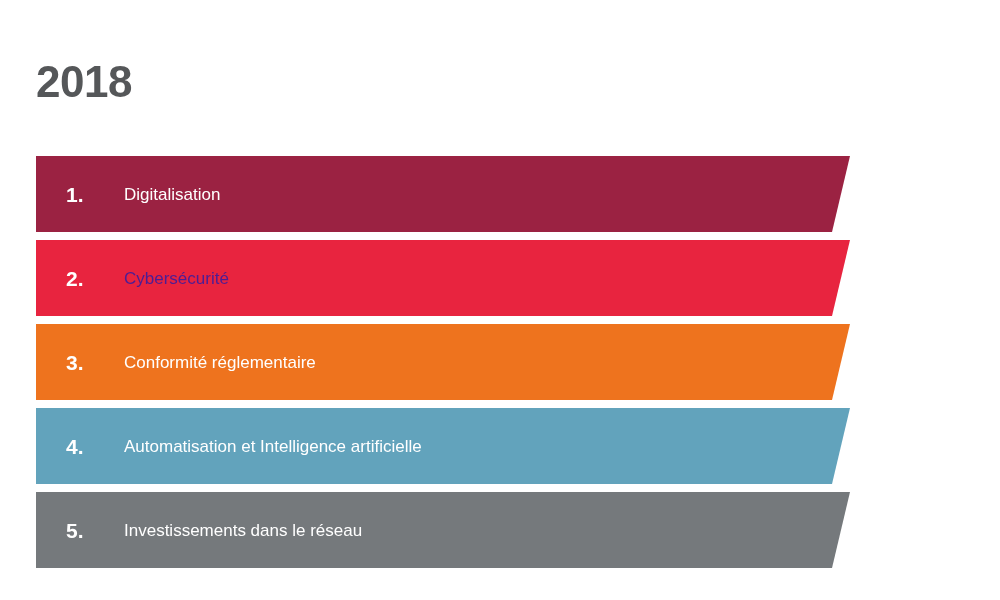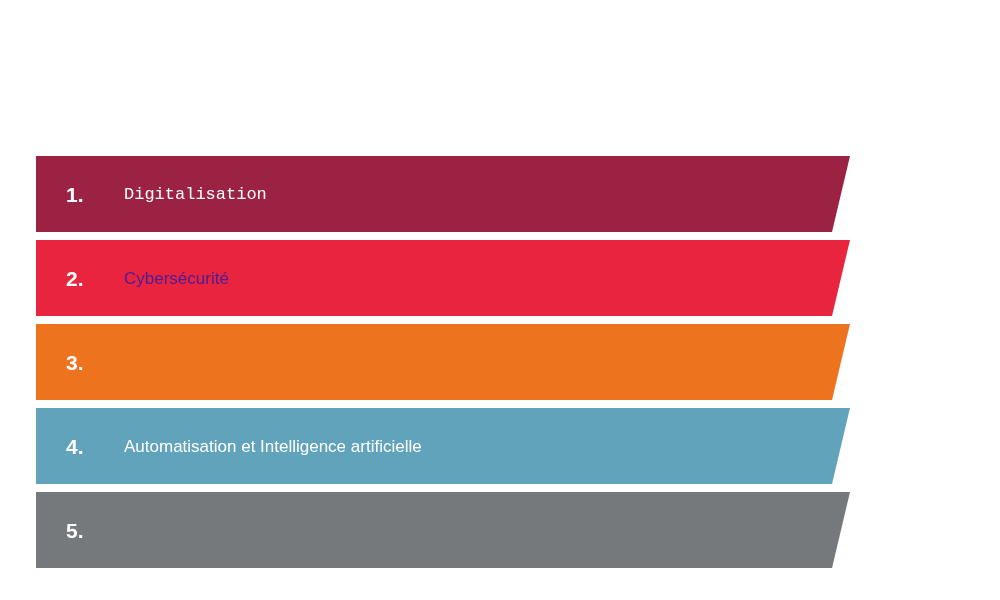--- a/index.html
+++ b/index.html
@@ -86,55 +86,58 @@
     color: #ffffff;
     white-space: nowrap;
     line-height: 1;
   }
 </style>
 </head>
 <body style="background: rgb(255, 255, 255);">
 
 <div class="slide">
 
+  <div class="title" style="color: rgb(85, 87, 89);">2018</div>
 
   <div class="ranking">
 
     <div class="rank-row">
       <div class="rank-shape" style="background: rgb(155, 34, 66);"></div>
       <div class="rank-content">
         <div class="rank-number" style="color: rgb(255, 255, 255);">1.</div>
-        <div class="rank-label" style="color: rgb(255, 255, 255); font-family: Liberation Mono, monospace;">Digitalisation</div>
+        <div class="rank-label" style="color: rgb(255, 255, 255);">Digitalisation</div>
       </div>
     </div>
 
     <div class="rank-row">
       <div class="rank-shape" style="background: rgb(232, 36, 63);"></div>
       <div class="rank-content">
         <div class="rank-number" style="color: rgb(255, 255, 255);">2.</div>
         <div class="rank-label" style="color: #4c1d95;">Cybersécurité</div>
       </div>
     </div>
 
     <div class="rank-row">
       <div class="rank-shape" style="background: rgb(238, 115, 30);"></div>
       <div class="rank-content">
         <div class="rank-number" style="color: rgb(255, 255, 255);">3.</div>
+        <div class="rank-label" style="color: rgb(255, 255, 255);">Conformité réglementaire</div>
       </div>
     </div>
 
     <div class="rank-row">
       <div class="rank-shape" style="background: rgb(98, 163, 188);"></div>
       <div class="rank-content">
         <div class="rank-number" style="color: rgb(255, 255, 255);">4.</div>
         <div class="rank-label" style="color: rgb(255, 255, 255); text-align: center;">Automatisation et Intelligence artificielle</div>
       </div>
     </div>
 
     <div class="rank-row">
       <div class="rank-shape" style="background: rgb(117, 121, 124);"></div>
       <div class="rank-content">
         <div class="rank-number" style="color: rgb(255, 255, 255);">5.</div>
+        <div class="rank-label" style="color: rgb(255, 255, 255);">Investissements dans le réseau</div>
       </div>
     </div>
 
   </div>
 </div>
 
 </body></html>

